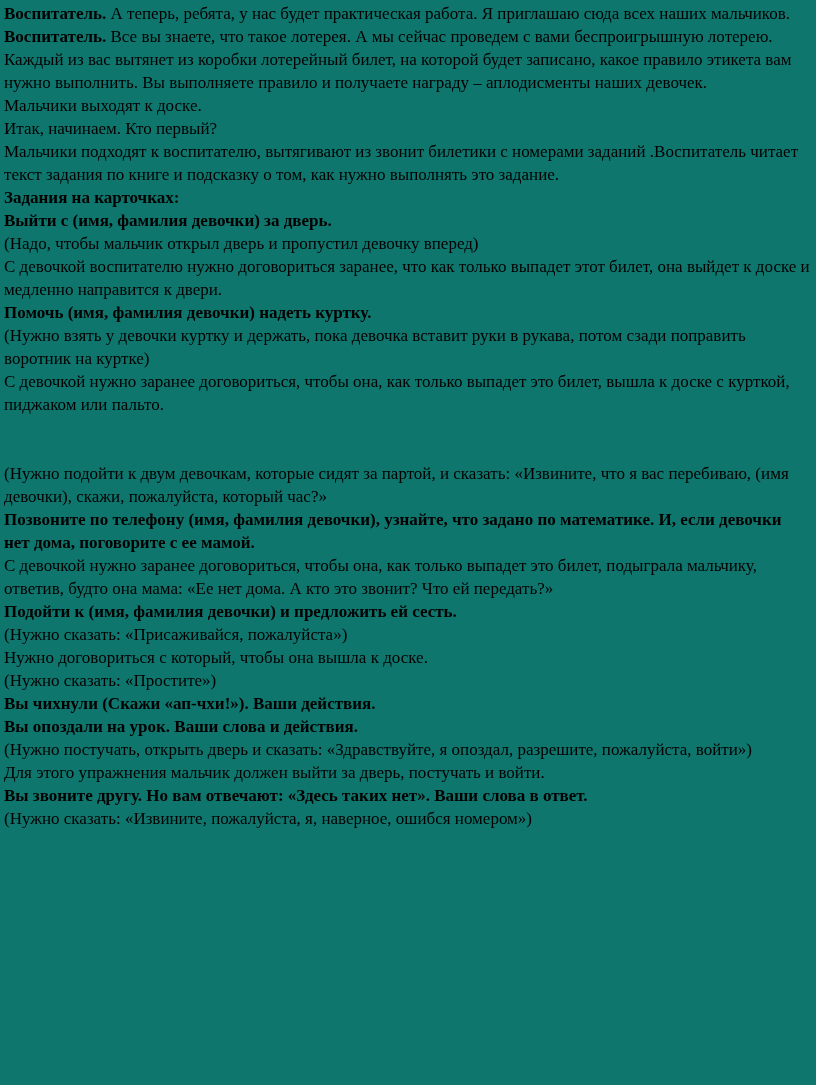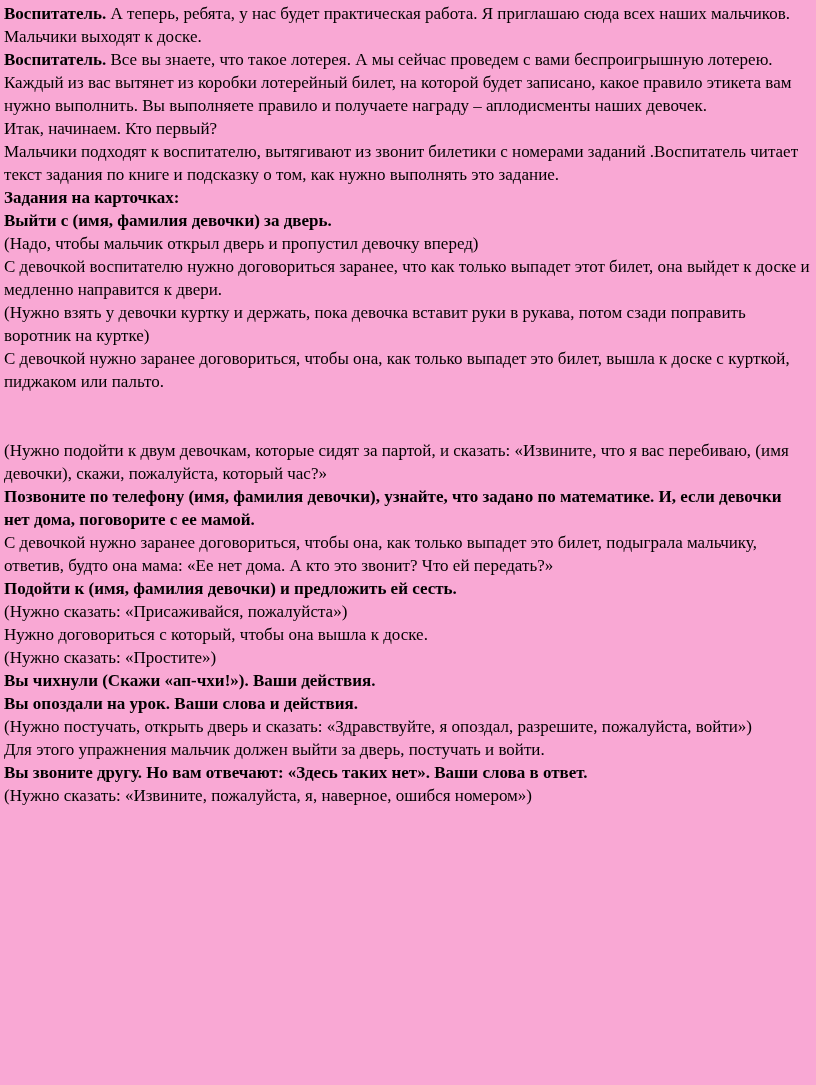--- a/index.html
+++ b/index.html
@@ -4,21 +4,21 @@
 <style>
   html, body {
     margin: 0;
     padding: 0;
     background: #ffffff;
   }
   .page {
     width: 816px;
     min-height: 1085px;
     box-sizing: border-box;
-    background: #f9a8d4;
+    background: #0f766e;
     color: #000000;
     font-family: "Liberation Serif", "DejaVu Serif", serif;
     font-size: 17px;
     line-height: 23px;
     padding: 2px 5px 2px 4px;
     overflow: hidden;
   }
   .page p {
     margin: 0;
     padding: 0;
@@ -29,28 +29,29 @@
   }
   .spacer {
     display: block;
   }
 </style>
 </head>
 <body>
 
 <div class="page" id="doc-page">
     <p><span class="run-bold">Воспитатель.</span><span class="run-regular"> А теперь, ребята, у нас будет практическая работа. Я приглашаю сюда всех наших мальчиков.</span></p>
+    <p><span class="run-bold">Воспитатель.</span><span class="run-regular"> Все вы знаете, что такое лотерея. А мы сейчас проведем с вами беспроигрышную лотерею. Каждый из вас вытянет из коробки лотерейный билет, на которой будет записано, какое правило этикета вам нужно выполнить. Вы выполняете правило и получаете награду – аплодисменты наших девочек.</span></p>
     <p><span class="run-regular">Мальчики выходят к доске.</span></p>
-    <p><span class="run-bold">Воспитатель.</span><span class="run-regular"> Все вы знаете, что такое лотерея. А мы сейчас проведем с вами беспроигрышную лотерею. Каждый из вас вытянет из коробки лотерейный билет, на которой будет записано, какое правило этикета вам нужно выполнить. Вы выполняете правило и получаете награду – аплодисменты наших девочек.</span></p>
     <p><span class="run-regular">Итак, начинаем. Кто первый?</span></p>
     <p><span class="run-regular">Мальчики подходят к воспитателю, вытягивают из звонит билетики с номерами заданий .Воспитатель читает текст задания по книге и подсказку о том, как нужно выполнять это задание.</span></p>
     <p><span class="run-bold">Задания на карточках:</span></p>
     <p><span class="run-bold">Выйти с (имя, фамилия девочки) за дверь.</span></p>
     <p><span class="run-regular">(Надо, чтобы мальчик открыл дверь и пропустил девочку вперед)</span></p>
     <p><span class="run-regular">С девочкой воспитателю нужно договориться заранее, что как только выпадет этот билет, она выйдет к доске и медленно направится к двери.</span></p>
+    <p><span class="run-bold">Помочь (имя, фамилия девочки) надеть куртку.</span></p>
     <p><span class="run-regular">(Нужно взять у девочки куртку и держать, пока девочка вставит руки в рукава, потом сзади поправить воротник на куртке)</span></p>
     <p><span class="run-regular">С девочкой нужно заранее договориться, чтобы она, как только выпадет это билет, вышла к доске с курткой, пиджаком или пальто.</span></p>
     <div class="spacer" style="height: 46px;"></div>
     <p><span class="run-regular">(Нужно подойти к двум девочкам, которые сидят за партой, и сказать: «Извините, что я вас перебиваю, (имя девочки), скажи, пожалуйста, который час?»</span></p>
     <p><span class="run-bold">Позвоните по телефону (имя, фамилия девочки), узнайте, что задано по математике. И, если девочки нет дома, поговорите с ее мамой.</span></p>
     <p><span class="run-regular">С девочкой нужно заранее договориться, чтобы она, как только выпадет это билет, подыграла мальчику, ответив, будто она мама: «Ее нет дома. А кто это звонит? Что ей передать?»</span></p>
     <p><span class="run-bold">Подойти к (имя, фамилия девочки) и предложить ей сесть.</span></p>
     <p><span class="run-regular">(Нужно сказать: «Присаживайся, пожалуйста»)</span></p>
     <p><span class="run-regular">Нужно договориться с который, чтобы она вышла к доске.</span></p>
     <p><span class="run-regular">(Нужно сказать: «Простите»)</span></p>

